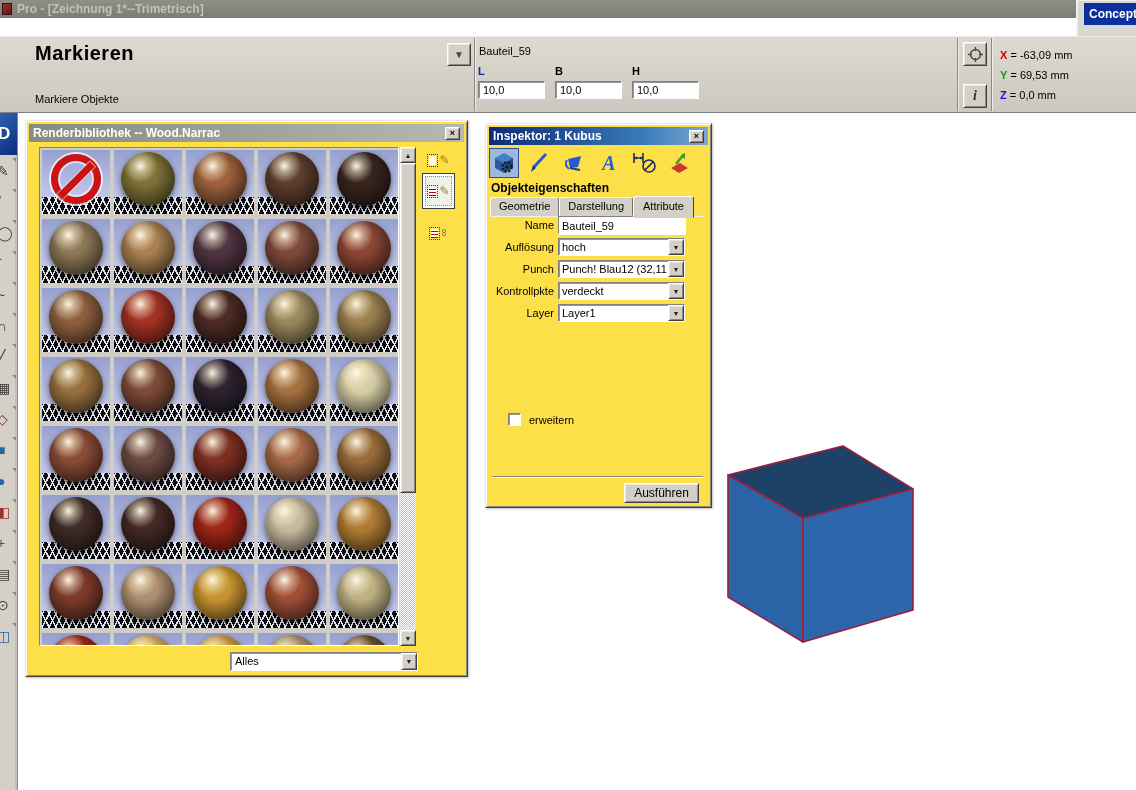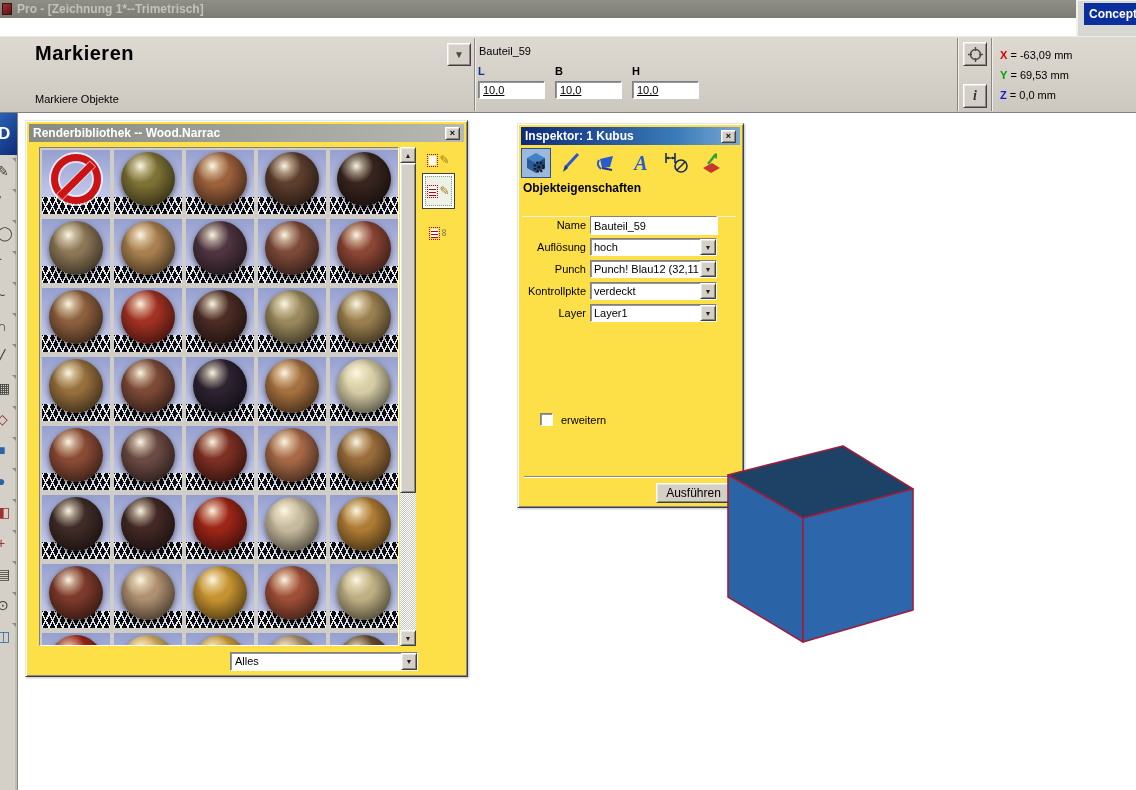--- a/index.html
+++ b/index.html
@@ -41,21 +41,21 @@
   #hints { left:150px; top:6px; width:293px; text-align:right; line-height:14px; color:#111; }
   #flyout-btn { left:447px; top:7px; width:24px; height:23px; display:flex;
     align-items:center; justify-content:center; color:#4a4a44; font-size:10px; }
   .vsep { width:2px; border-left:1px solid #8a887f; border-right:1px solid #f0eee8; }
   #obj-name-label { left:479px; top:9px; }
   #dims { left:478px; top:29px; display:flex; gap:10px; }
   .dim-block { width:67px; }
   .dim-label { height:16px; font-weight:bold; }
   .dim-label.l-axis { color:#00339c; }
   .dim-input { width:67px; height:18px; padding:2px 4px; font-size:11px;
-    font-family:"Liberation Sans",sans-serif;text-decoration:underline; }
+    font-family:"Liberation Sans",sans-serif; }
   #target-btn { left:963px; top:6px; width:24px; height:24px; display:flex;
     align-items:center; justify-content:center; }
   #info-btn { left:963px; top:48px; width:24px; height:24px;
     font-family:"Liberation Serif",serif; font-style:italic; font-weight:bold;
     font-size:14px; color:#333; display:flex; align-items:center; justify-content:center; }
   #coords { left:1000px; top:9px; line-height:20px; white-space:nowrap; }
   .axis-letter { font-weight:bold; }
   
   .window { background:#fde047; border:1px solid; border-color:#e8e6e0 #404040 #404040 #e8e6e0;
     box-shadow: inset 1px 1px 0 #fff, inset -1px -1px 0 #8a887f, 1px 1px 2px rgba(0,0,0,.25); }
@@ -112,21 +112,21 @@
   .pencil-glyph { color:#a07a10; font-size:12px; }
   .clip-glyph { color:#6a6a66; font-size:11px; display:inline-block; transform:rotate(90deg); }
   
   .combo { position:absolute; height:19px; display:flex; }
   .combo-text { flex:1; padding:2px 4px; white-space:nowrap; overflow:hidden; }
   .combo-btn { width:16px; height:100%; font-size:7px; color:#222;
     display:flex; align-items:center; justify-content:center; flex:none; }
   #dd-material { left:8px; top:531px; width:190px; }
   #dd-library { left:204px; top:531px; width:188px; }
   
-  #inspector { left:485px; top:123px; width:227px; height:385px;margin-left:32px; }
+  #inspector { left:485px; top:123px; width:227px; height:385px; }
   #insp-icons { left:3px; top:24px; display:flex; gap:5px; align-items:center; }
   .insp-icon { width:30px; height:30px; display:flex; align-items:center; justify-content:center; }
   .insp-icon.selected { background:#9cb8dc; border:1px solid #30508c; }
   #insp-section-title { left:5px; top:57px; font-weight:bold; font-size:12px; }
   #insp-tabs { left:4px; top:72px; display:flex; align-items:flex-end; height:20px; }
   .tab { padding:2px 8px 3px; background:#d4d0c8; border:1px solid;
     border-color:#fff #707070 #d4d0c8 #fff; border-radius:3px 3px 0 0; position:relative; }
   .tab.active { padding:3px 9px 5px; top:0px; z-index:3; border-color:#fff #404040 #d4d0c8 #fff;
     margin-bottom:-2px; }
   #tabline { left:4px; top:92px; width:214px; height:1px; background:#f0eee8; }
@@ -499,20 +499,25 @@
       </div>
       <div class="insp-icon">
         <svg width="24" height="24" viewBox="0 0 24 24">
           <polygon points="4,17 13,12 21,17 12,22" fill="#c8372f"></polygon>
           <line x1="17" y1="3" x2="9" y2="13" stroke="#2fa03a" stroke-width="2.4"></line>
           <polygon points="18,2 18,8 13.5,5" fill="#2fa03a"></polygon>
         </svg>
       </div>
     </div>
     <div id="insp-section-title" class="abs">Objekteigenschaften</div>
+    <div id="insp-tabs" class="abs">
+        <div class="tab">Geometrie</div>
+        <div class="tab">Darstellung</div>
+        <div class="tab active">Attribute</div>
+      </div>
     <div id="tabline" class="abs"></div>
     <div id="insp-fields" class="abs">
         <div class="field-row">
           <div class="field-label">Name</div>
           <div class="field-ctrl sunken">
             <input class="text-input" value="Bauteil_59" style="">
           </div>
         </div>
         <div class="field-row">
           <div class="field-label">Auflösung</div>

